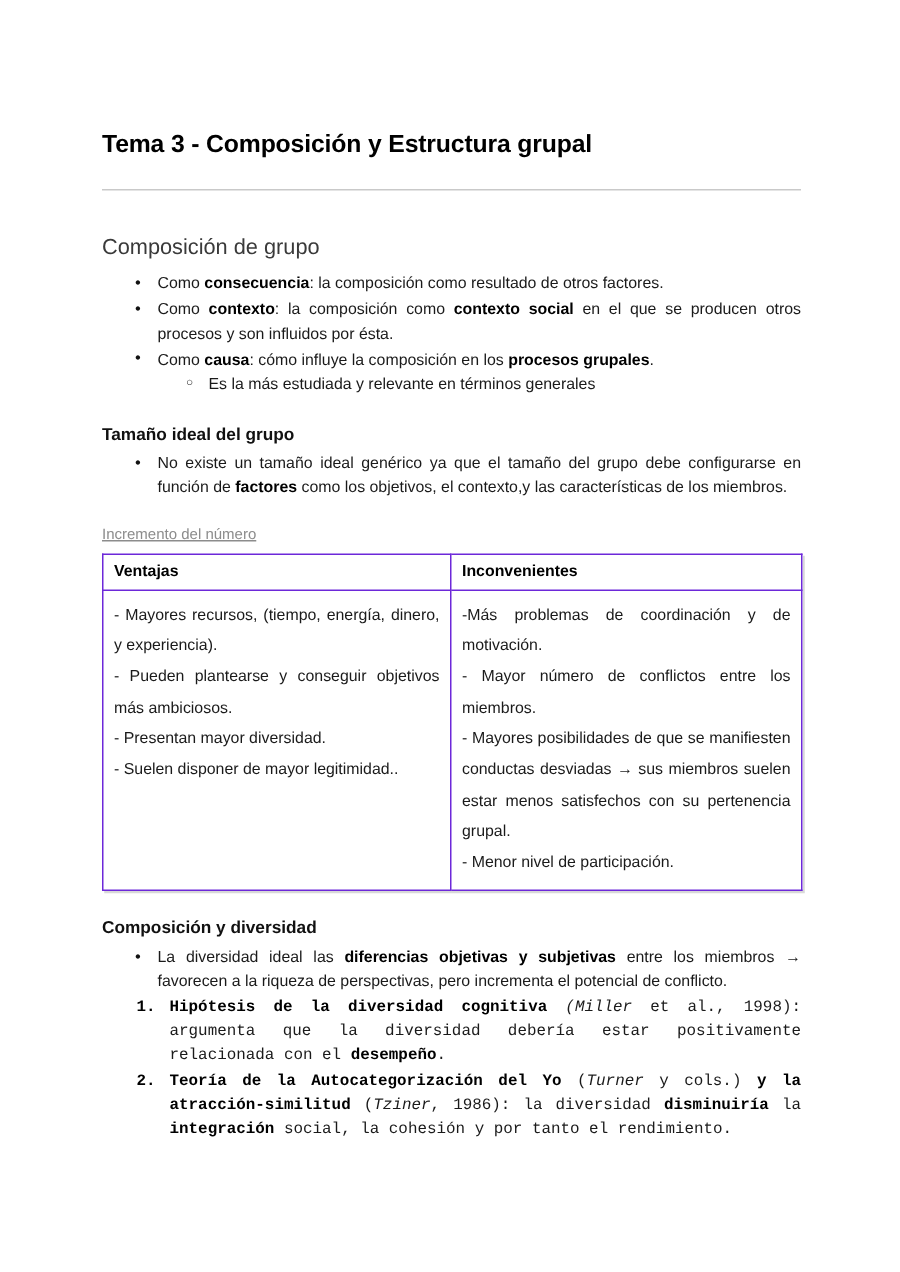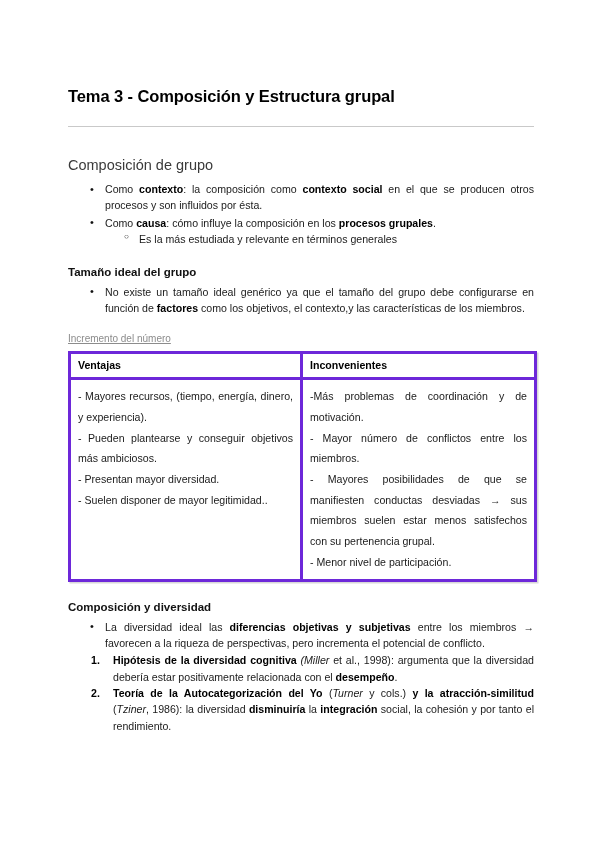--- a/index.html
+++ b/index.html
@@ -111,20 +111,21 @@
     content: "\25CB";
     position: absolute;
     left: -15px;
     top: 0.5px;
     font-size: 8px;
     color: #222;
   }
   ol.numbers {
     counter-reset: numitem;
     padding-left: 45px;
+    font-family: Liberation Mono, monospace;
   }
   ol.numbers > li {
     counter-increment: numitem;
     margin-bottom: 0px;
   }
   ol.numbers > li::before {
     content: counter(numitem) ".";
     position: absolute;
     left: -22px;
     top: 0;
@@ -137,21 +138,21 @@
 
   
   table.ventajas {
     border-collapse: collapse;
     width: 466px;
     margin: 3px 0 0 0;
     table-layout: fixed;
     box-shadow: 1.5px 1.5px 0 0 #d8d8d8;
   }
   table.ventajas th, table.ventajas td {
-    border: 3px solid #6d28d9;
+    border: 1px solid #6d28d9;
     vertical-align: top;
     padding: 6px 7px 7px 7px;
   }
   table.ventajas th {
     font-size: 10.6px;
     font-weight: bold;
     text-align: left;
     padding: 5px 7px 6px 7px;
     color: #000;
   }
@@ -171,20 +172,21 @@
 
 <div class="page">
   <div class="content">
 
     <h1 class="doc-title">Tema 3 - Composición y Estructura grupal</h1>
     <hr class="title-rule">
 
     <h2 class="h-section">Composición de grupo</h2>
 
     <ul class="bullets">
+      <li><span>Como </span><b>consecuencia</b><span>: la composición como resultado de otros factores.</span></li>
       <li><span>Como </span><b>contexto</b><span>: la composición como </span><b>contexto social</b><span> en el que se producen otros procesos y son influidos por ésta.</span></li>
       <li><span>Como </span><b>causa</b><span>: cómo influye la composición en los </span><b>procesos grupales</b><span>.</span>
         <ul class="sub-bullets">
           <li>Es la más estudiada y relevante en términos generales</li>
         </ul>
       </li>
     </ul>
 
     <h3 class="h-sub">Tamaño ideal del grupo</h3>
 

